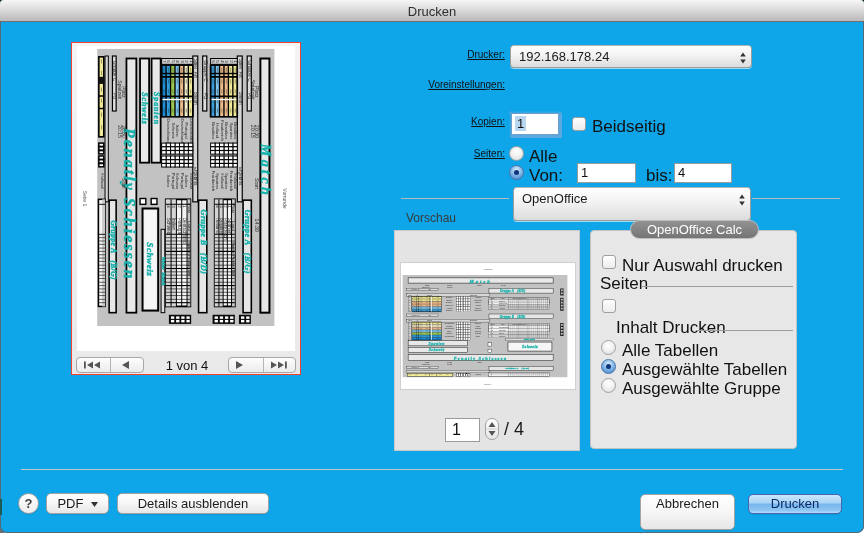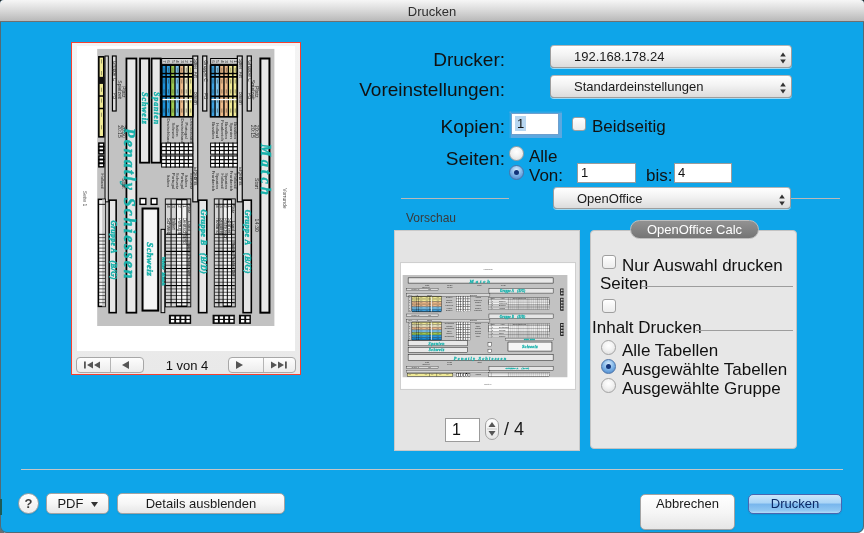--- a/index.html
+++ b/index.html
@@ -10,25 +10,25 @@
 #shadow-bl { position:absolute; left:0; top:514px; width:4px; height:19px; background:#6e6e6e; z-index:0; }
 .win { position:absolute; left:0; top:0; width:864px; height:533px;
   background:#0ea5e9; border-radius:4px 4px 7px 7px; overflow:hidden; z-index:1;
   box-shadow: inset 0 0 0 1px rgba(95,95,95,.85); }
 .titlebar { position:absolute; left:0; top:0; width:864px; height:22px;
   background:linear-gradient(180deg,#f6f6f6 0%,#dcdcdc 45%,#b9b9b9 100%);
   border-bottom:1px solid #6f6f6f; }
 .titlebar span { position:absolute; width:100%; text-align:center; top:4px;
   font-size:13px; color:#2e2e2e; }
 .abs { position:absolute; }
-.lbl { position:absolute; font-size:19px; color:#111; text-align:right; }
+.lbl { position:absolute; font-size:10px; color:#111; text-align:right;text-decoration:underline; }
 .popup { position:absolute; height:23px; background:linear-gradient(180deg,#ffffff 0%,#f2f2f2 45%,#dcdcdc 100%);
   border:1px solid #9d9d9d; border-top-color:#b5b5b5; border-radius:4px;
-  font-size:13px; color:#1a1a1a; line-height:21px; padding-left:23px;
-  box-shadow:0 1px 0 rgba(255,255,255,.6);margin-left:40px; }
+  font-size:13px; color:#1a1a1a; line-height:21px; padding-left:8px;
+  box-shadow:0 1px 0 rgba(255,255,255,.6); }
 .popup .arr { position:absolute; right:4px; top:4px; }
 .tf { position:absolute; background:#fff; border:1px solid #9b9b9b; font-size:13px; color:#111;
   padding-left:3px; }
 .cb { position:absolute; width:14px; height:14px; background:linear-gradient(180deg,#ffffff,#ececec);
   border:1px solid #9f9f9f; border-radius:3px; box-shadow:inset 0 1px 1px rgba(255,255,255,.8); }
 .rd { position:absolute; width:15px; height:15px; border-radius:50%;
   background:radial-gradient(circle at 50% 35%, #ffffff 0%, #f2f2f2 45%, #d8d8d8 100%);
   border:1px solid #a2a2a2; }
 .rd.sel { background:radial-gradient(circle at 50% 30%, #d8ecfc 0%, #7fb5e8 50%, #3f7cc4 100%);
   border:1px solid #4d74a8; }
@@ -509,39 +509,35 @@
           <rect x="56" y="3.5" width="1.8" height="7" fill="#555"></rect>
         </svg></div>
 <div class="abs" style="left:0;top:315px;width:230px;text-align:center;font-size:13px;color:#111">1 von 4</div>
 </div>
 <div class="lbl" style="right:359px;top:49px">Drucker:</div>
 <div class="popup" style="left:510px;top:45px;width:242px">192.168.178.24<span class="arr"><svg width="8" height="14" viewBox="0 0 8 14">
           <path d="M4 1.5 L6.8 5.5 L1.2 5.5 Z" fill="#333"></path>
           <path d="M4 12.5 L6.8 8.5 L1.2 8.5 Z" fill="#333"></path>
         </svg></span></div>
 <div class="lbl" style="right:359px;top:79px">Voreinstellungen:</div>
-<div class="popup" style="left:510px;top:75px;width:242px">Standardeinstellungen<span class="arr"><svg width="8" height="14" viewBox="0 0 8 14">
-          <path d="M4 1.5 L6.8 5.5 L1.2 5.5 Z" fill="#333"></path>
-          <path d="M4 12.5 L6.8 8.5 L1.2 8.5 Z" fill="#333"></path>
-        </svg></span></div>
 <div class="lbl" style="right:359px;top:116px">Kopien:</div>
 <div class="tf" style="left:511px;top:113px;width:48px;height:22px;border-color:#6d9fce;box-shadow:0 0 1px 2.5px rgba(125,170,220,.7);line-height:20px"><span style="background:#b8d6f0;padding:0 2px">1</span></div>
 <div class="cb" style="left:572px;top:117px"></div>
 <div class="txt13" style="left:592px;top:117px">Beidseitig</div>
 <div class="lbl" style="right:359px;top:148px">Seiten:</div>
 <div class="rd" style="left:509px;top:146px"></div>
 <div class="txt13" style="left:529px;top:147px">Alle</div>
 <div class="rd sel" style="left:509px;top:165px"></div>
 <div class="txt13" style="left:529px;top:166px">Von:</div>
 <div class="tf" style="left:577px;top:163px;width:59px;height:20px;line-height:18px">1</div>
 <div class="txt13" style="left:646px;top:166px">bis:</div>
 <div class="tf" style="left:674px;top:163px;width:58px;height:20px;line-height:18px">4</div>
 <div class="sep" style="left:401px;top:198px;width:108px"></div>
 <div class="sep" style="left:752px;top:198px;width:88px"></div>
-<div class="popup" style="left:513px;top:187px;width:238px;height:22px">OpenOffice<span class="arr"><svg width="8" height="14" viewBox="0 0 8 14">
+<div class="popup" style="left:513px;top:187px;width:238px;height:34px">OpenOffice<span class="arr"><svg width="8" height="14" viewBox="0 0 8 14">
           <path d="M4 1.5 L6.8 5.5 L1.2 5.5 Z" fill="#333"></path>
           <path d="M4 12.5 L6.8 8.5 L1.2 8.5 Z" fill="#333"></path>
         </svg></span></div>
 <div class="vlabel">Vorschau</div>
 <div class="vbox"></div>
 <svg class="abs" style="left:401px;top:263px;box-shadow:0 0 0 1px #cfcfcf" width="174" height="126" viewBox="0 0 732 529">
 <g id="sheetSmall">
 <rect x="0" y="0" width="732" height="529" fill="#ffffff"></rect>
 <text x="366" y="28" font-size="10" fill="#555" text-anchor="middle">Vorrunde</text>
 <text x="366" y="514" font-size="10" fill="#555" text-anchor="middle">Seite 1</text>
@@ -972,29 +968,29 @@
         <line x1="1" y1="10" x2="11" y2="10" stroke="#c9c9c9"></line>
       </svg></div>
 <div class="abs" style="left:504px;top:419px;font-size:18px;color:#1a1a1a">/ 4</div>
 <div class="groupbox"></div>
 <div class="tab">OpenOffice Calc</div>
 <div class="cb" style="left:602px;top:255px"></div>
 <div class="txt13" style="left:622px;top:256px">Nur Auswahl drucken</div>
 <div class="txt13" style="left:600px;top:274px">Seiten</div>
 <div class="gline" style="left:641px;top:286px;width:152px"></div>
 <div class="cb" style="left:602px;top:299px"></div>
-<div class="txt13" style="left:592px;top:318px">Inhalt Drucken</div>
+<div class="txt13" style="left:616px;top:318px">Inhalt Drucken</div>
 <div class="gline" style="left:696px;top:330px;width:97px"></div>
 <div class="rd" style="left:601px;top:340px"></div>
 <div class="txt13" style="left:622px;top:341px">Alle Tabellen</div>
 <div class="rd sel" style="left:601px;top:359px"></div>
 <div class="txt13" style="left:622px;top:360px">Ausgewählte Tabellen</div>
 <div class="rd" style="left:601px;top:378px"></div>
 <div class="txt13" style="left:622px;top:379px">Ausgewählte Gruppe</div>
 <div class="sep" style="left:21px;top:469px;width:822px;background:#c6c6c6"></div>
 <div class="helpbtn">?</div>
 <div class="btn" style="left:46px;top:493px;width:63px;line-height:19px">PDF&nbsp;&nbsp;<svg width="7" height="5" viewBox="0 0 7 5" style="vertical-align:1px">
         <path d="M0 0 L7 0 L3.5 5 Z" fill="#333"></path>
       </svg></div>
-<div class="btn" style="left:117px;top:493px;width:168px;line-height:19px">Details ausblenden</div>
+<div class="btn" style="left:117px;top:493px;width:152px;line-height:19px">Details ausblenden</div>
 <div class="btn" style="left:640px;top:494px;width:95px;height:36px;line-height:18px">Abbrechen</div>
 <div class="btn blue" style="left:748px;top:494px;width:94px;height:20px;line-height:18px">Drucken</div>
 <div id="teal-edge"></div>
 </div>
 </body></html>

